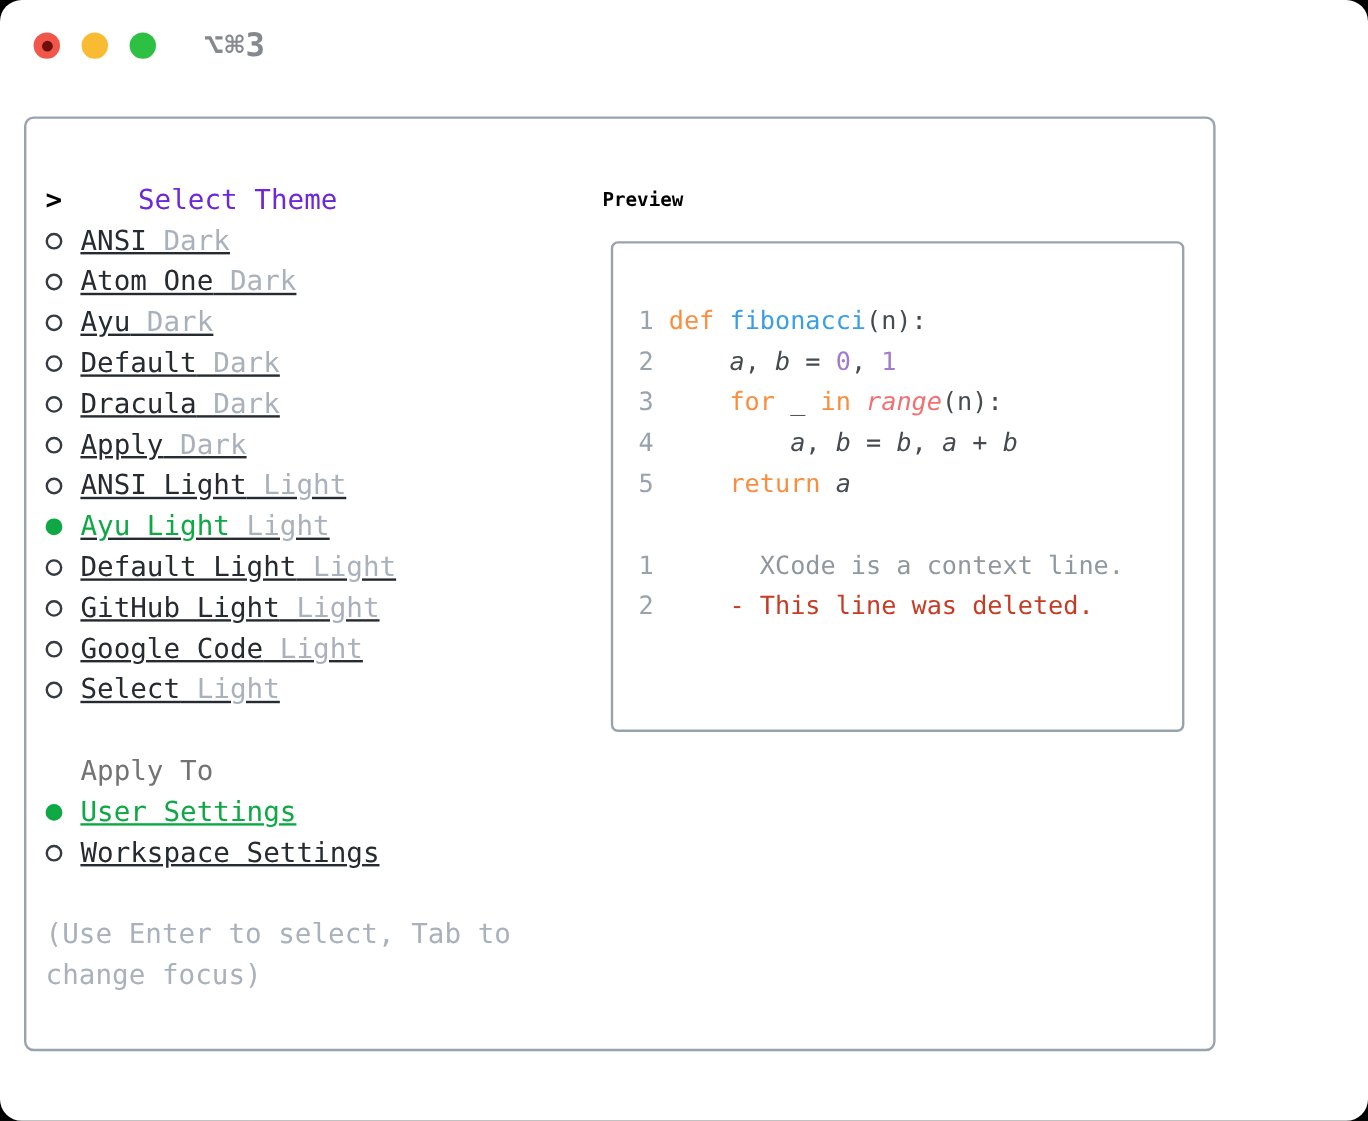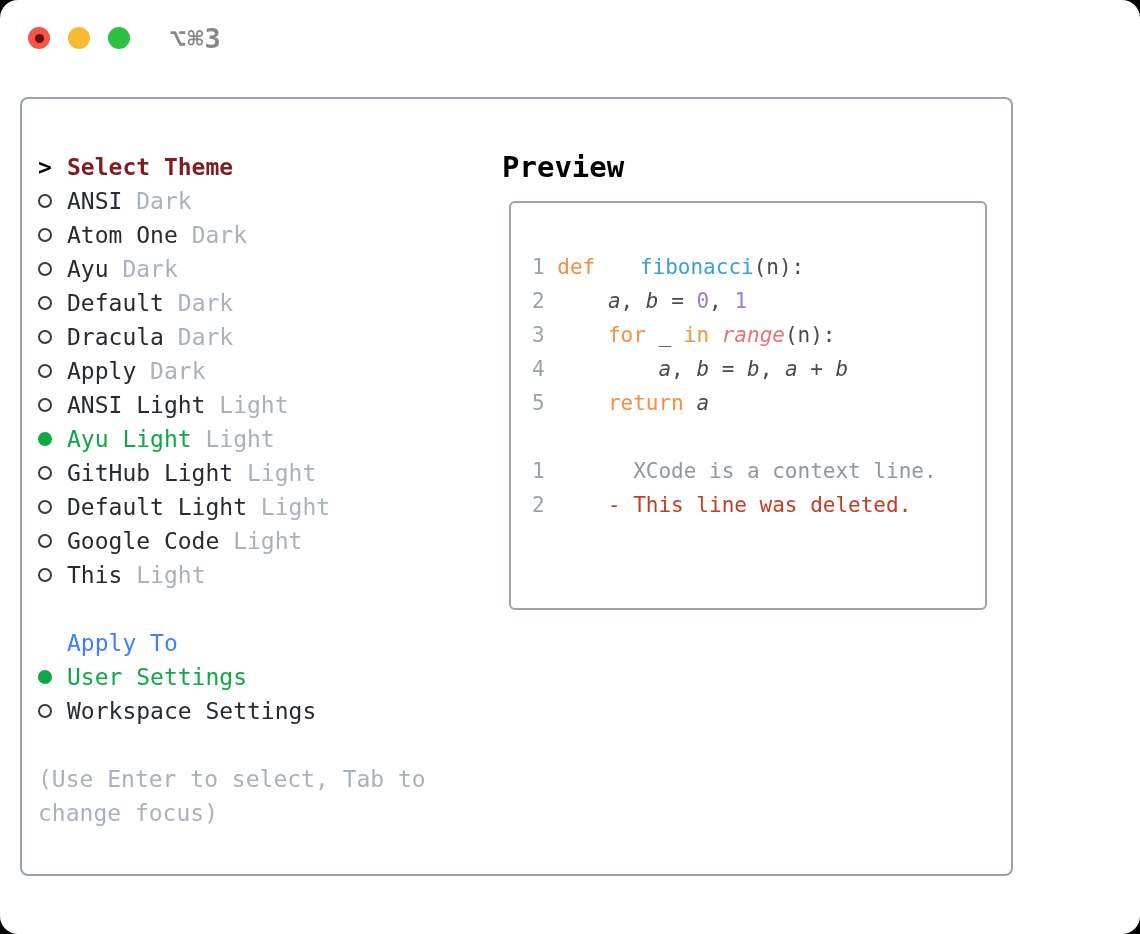--- a/index.html
+++ b/index.html
@@ -19,41 +19,41 @@
 
   
   .main-box{position:absolute;left:20px;top:97px;width:993px;height:779px;box-sizing:border-box;
        border:2px solid var(--border,#99a3ad);border-radius:8px;background:#fff;}
 
   
   .left-col{position:absolute;left:16px;top:51px;font-size:23px;color:var(--list-fg,#262b31);}
   .row{display:flex;align-items:center;height:34px;}
   .marker{width:29px;flex:none;display:flex;align-items:center;}
   .cursor{font-weight:bold;color:#000;}
-  .hdr{font-weight:bold;color:#7f1d1d;white-space:pre;}
-  .hdr-plain{color:#3b82f6;white-space:pre;}
+  .hdr{font-weight:normal;color:#6d28d9;white-space:pre;margin-left:48px;}
+  .hdr-plain{color:#737373;white-space:pre;}
   .radio{width:14px;height:14px;box-sizing:border-box;border:2px solid #343b42;border-radius:50%;}
   .radio.on{background:var(--green,#0ea844);border-color:var(--green,#0ea844);}
-  .label{white-space:pre;}
+  .label{white-space:pre;text-decoration:underline;}
   .variant{color:var(--muted,#a9b1bc);}
   .sel{color:var(--green,#0ea844);}
   .apply-section{margin-top:34px;}
   .help{margin-top:34px;color:var(--help,#a9b1bc);}
   .help .row{white-space:pre;}
 
   
   .preview-hdr{position:absolute;left:480px;top:51px;height:34px;line-height:34px;
-       font-size:29px;font-weight:bold;color:#000;}
+       font-size:16px;font-weight:bold;color:#000;}
   .preview-box{position:absolute;left:487px;top:102px;width:478px;height:409px;box-sizing:border-box;
        border:2px solid var(--border,#99a3ad);border-radius:6px;background:#fff;
        padding:47px 0 0 21px;font-size:21px;}
   .code-line{height:34px;line-height:34px;white-space:pre;color:var(--code-fg,#464b52);}
   .ln{color:var(--ln,#99a3ad);}
   .kw{color:var(--kw,#fa8d3e);text-align:right;}
-  .ent{color:var(--ent,#399ee6);margin-left:32px;}
+  .ent{color:var(--ent,#399ee6);}
   .con{color:var(--con,#a37acc);}
   .rng{color:var(--rng,#f07171);font-style:italic;}
   .var{font-style:italic;}
   .ctx{color:var(--ctx,#8f979f);}
   .del{color:var(--del,#c53b23);}
   .add{color:var(--add,#00bb1d);}
 </style>
 </head>
 <body>
 
@@ -120,39 +120,39 @@
           <div class="row">
             <span class="marker">
               <span class="radio on"></span>
             </span>
             <span class="label"><span class="sel">Ayu Light</span><span class="variant"> Light</span></span>
           </div>
           <div class="row">
             <span class="marker">
               <span class="radio"></span>
             </span>
-            <span class="label"><span>GitHub Light</span><span class="variant"> Light</span></span>
+            <span class="label"><span>Default Light</span><span class="variant"> Light</span></span>
           </div>
           <div class="row">
             <span class="marker">
               <span class="radio"></span>
             </span>
-            <span class="label"><span>Default Light</span><span class="variant"> Light</span></span>
+            <span class="label"><span>GitHub Light</span><span class="variant"> Light</span></span>
           </div>
           <div class="row">
             <span class="marker">
               <span class="radio"></span>
             </span>
             <span class="label"><span>Google Code</span><span class="variant"> Light</span></span>
           </div>
           <div class="row">
             <span class="marker">
               <span class="radio"></span>
             </span>
-            <span class="label"><span>This</span><span class="variant"> Light</span></span>
+            <span class="label"><span>Select</span><span class="variant"> Light</span></span>
           </div>
         </div>
 
       <div class="apply-section">
         <div class="row">
           <span class="marker"></span>
           <span class="hdr-plain">Apply To</span>
         </div>
         <div id="apply-list">
             <div class="row">

